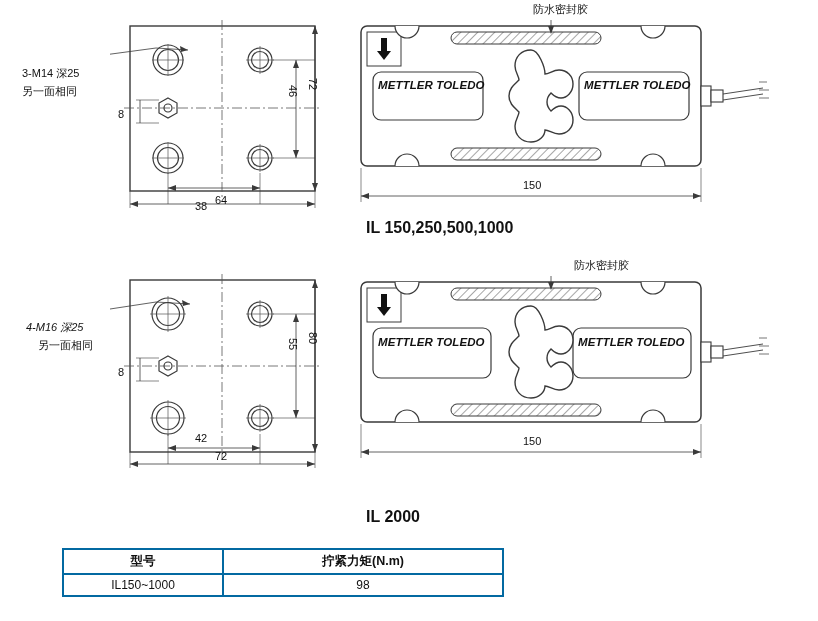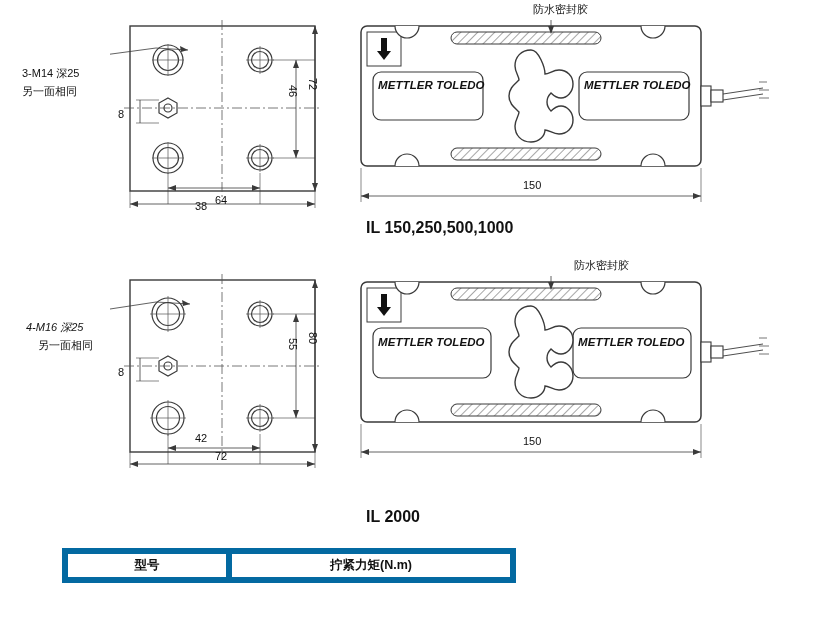--- a/index.html
+++ b/index.html
@@ -5,21 +5,21 @@
   html,body{margin:0;padding:0;background:#ffffff;}
   body{width:818px;height:621px;position:relative;font-family:"Liberation Sans",sans-serif;color:#111;}
   .sheet{position:absolute;left:0;top:0;width:818px;height:621px;}
   .abs{position:absolute;}
   .lbl{font-size:11px;color:#111;white-space:nowrap;}
   .lbl-b{font-size:16px;font-weight:bold;color:#111;white-space:nowrap;}
   .dim{font-size:11px;color:#111;white-space:nowrap;}
   .vtext{writing-mode:vertical-rl;text-orientation:mixed;font-size:11px;}
   svg{display:block;}
   table.torque{border-collapse:collapse;font-size:12px;}
-  table.torque th,table.torque td{border:6px solid #0369a1;text-align:center;padding:3px 4px;font-weight:normal;}
+  table.torque th,table.torque td{border:2px solid #0369a1;text-align:center;padding:3px 4px;font-weight:normal;}
   table.torque th{font-weight:bold;font-size:12.5px;}
   .col-model{width:150px;}
   .col-torque{width:270px;}
   .brandbox{font-size:11.5px;font-weight:bold;letter-spacing:0.1px;font-style:italic;}
 </style>
 </head>
 <body>
 
 <div class="sheet">
 
@@ -267,17 +267,21 @@
 
   <div class="abs" style="left:62px;top:548px;">
     <table class="torque">
       <thead>
         <tr>
           <th class="col-model">型号</th>
           <th class="col-torque">拧紧力矩(N.m)</th>
         </tr>
       </thead>
       <tbody>
+        <tr>
+          <td>IL150~1000</td>
+          <td>98</td>
+        </tr>
       </tbody>
     </table>
   </div>
 
 </div>
 
 </body></html>

